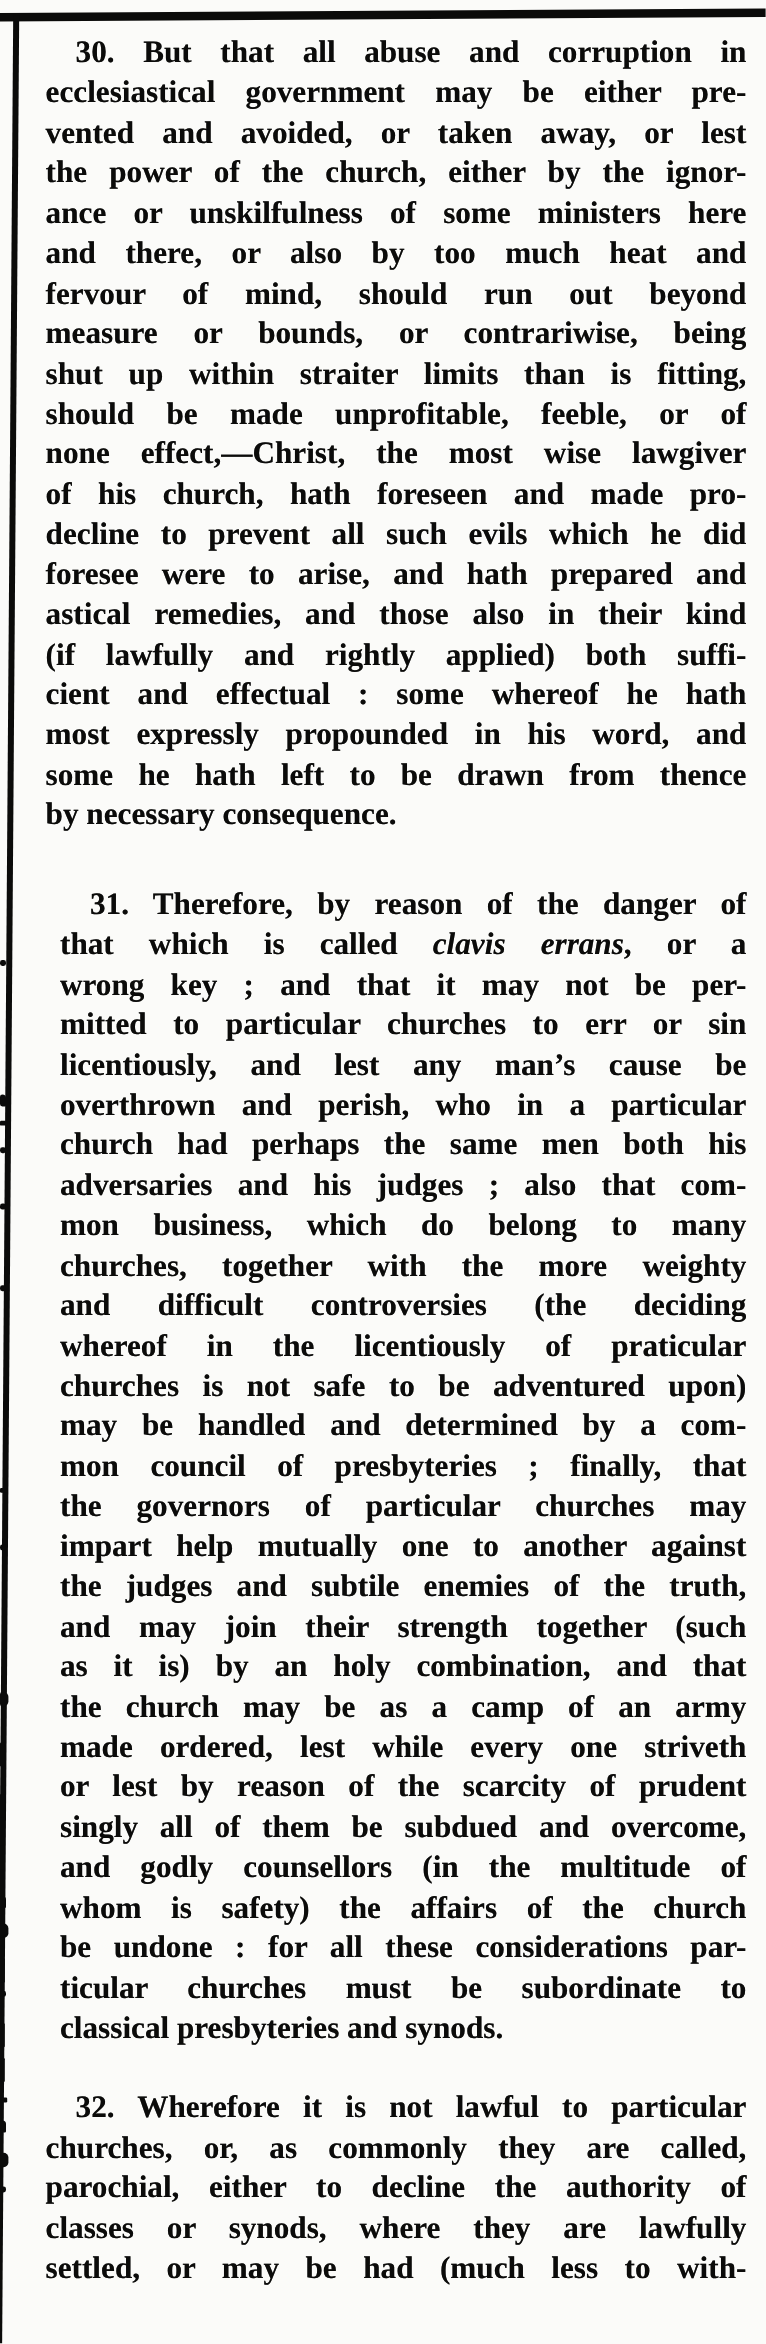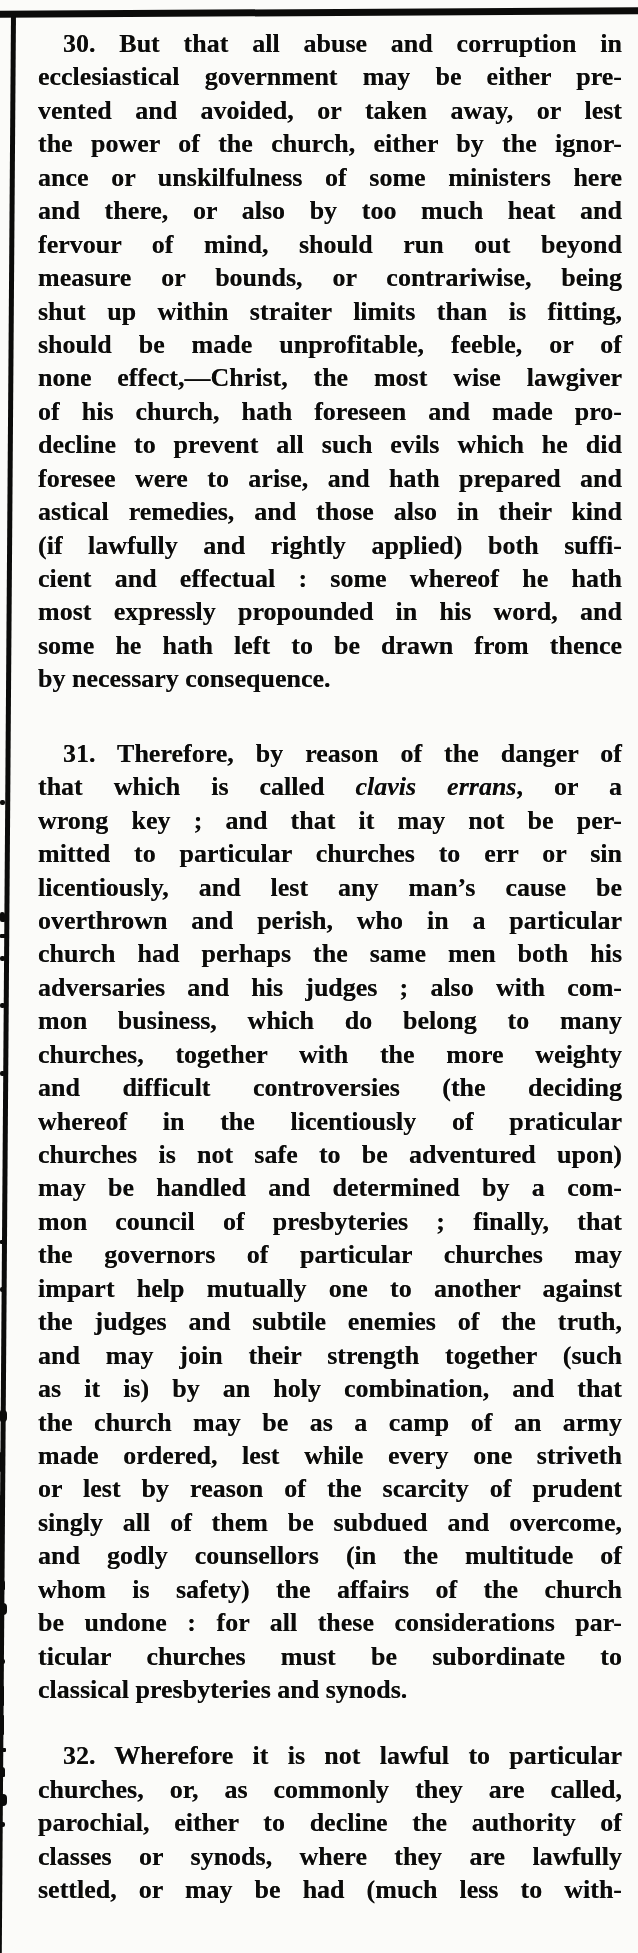--- a/index.html
+++ b/index.html
@@ -43,21 +43,21 @@
     left: 38px;
     top: 27px;
     width: 584px;
     color: var(--ink, #0b0b0a);
     font-size: 26px;
     font-weight: bold;
     line-height: 33.45px;
     text-shadow: 0 0 0.5px rgba(0,0,0,0.55);
   }
   .paragraph { display: block; }
-  .paragraph[data-name="paragraph-31"] { margin-top: 41px; }
+  .paragraph[data-name="paragraph-31"] { margin-top: 41px; margin-left: 12px; }
   .paragraph[data-name="paragraph-32"] { margin-top: 33px; }
   .line {
     height: 33.45px;
     text-align: justify;
     text-align-last: justify;
     white-space: normal;
   }
   .line.indent { text-indent: 25px; }
   .line.last-left { text-align-last: left; font-family: Liberation Serif, serif; }
   .line i { font-style: italic; }
@@ -127,21 +127,21 @@
         <div class="line last-left" data-name="text-line">by necessary consequence.</div>
       </div>
       <div class="paragraph" data-name="paragraph-31">
         <div class="line indent" data-name="text-line">31. Therefore, by reason of the danger of</div>
         <div class="line" data-name="text-line"><span data-name="text-run">that which is called </span><i data-name="italic-phrase">clavis errans</i><span data-name="text-run">, or a</span></div>
         <div class="line" data-name="text-line">wrong key ; and that it may not be per-</div>
         <div class="line" data-name="text-line">mitted to particular churches to err or sin</div>
         <div class="line" data-name="text-line">licentiously, and lest any man’s cause be</div>
         <div class="line" data-name="text-line">overthrown and perish, who in a particular</div>
         <div class="line" data-name="text-line">church had perhaps the same men both his</div>
-        <div class="line" data-name="text-line">adversaries and his judges ; also with com-</div>
+        <div class="line" data-name="text-line">adversaries and his judges ; also that com-</div>
         <div class="line" data-name="text-line">mon business, which do belong to many</div>
         <div class="line" data-name="text-line">churches, together with the more weighty</div>
         <div class="line" data-name="text-line">and difficult controversies (the deciding</div>
         <div class="line" data-name="text-line">whereof in the licentiously of praticular</div>
         <div class="line" data-name="text-line">churches is not safe to be adventured upon)</div>
         <div class="line" data-name="text-line">may be handled and determined by a com-</div>
         <div class="line" data-name="text-line">mon council of presbyteries ; finally, that</div>
         <div class="line" data-name="text-line">the governors of particular churches may</div>
         <div class="line" data-name="text-line">impart help mutually one to another against</div>
         <div class="line" data-name="text-line">the judges and subtile enemies of the truth,</div>

